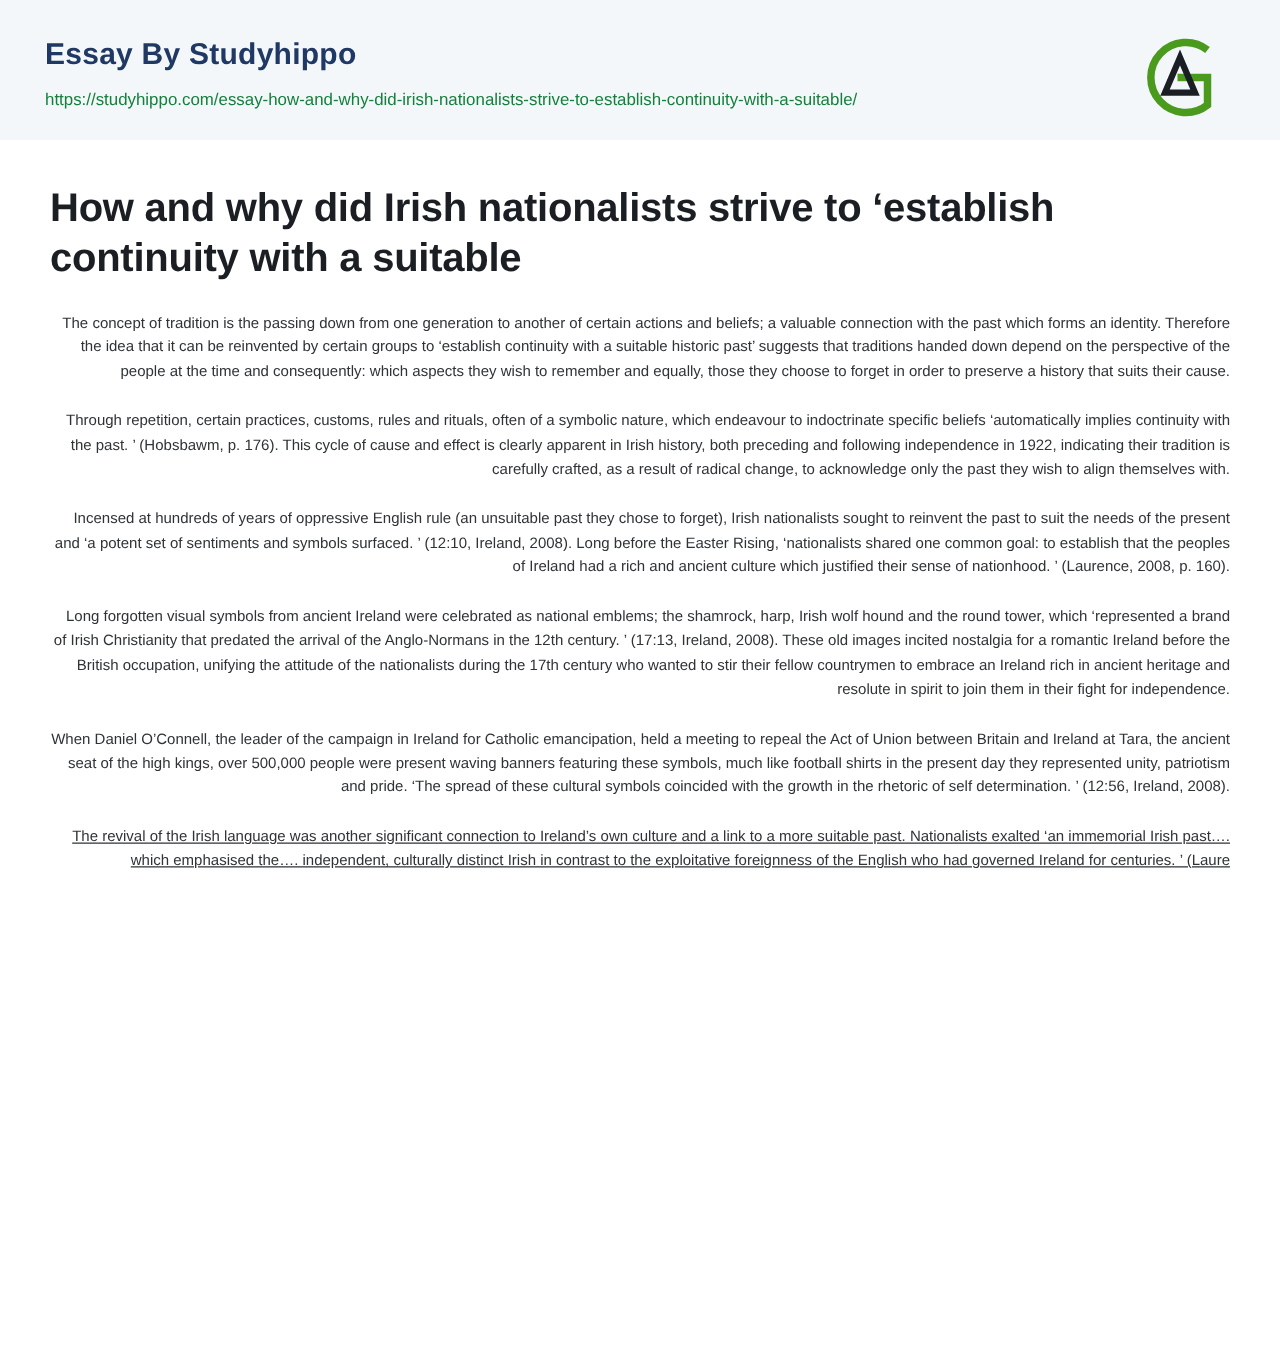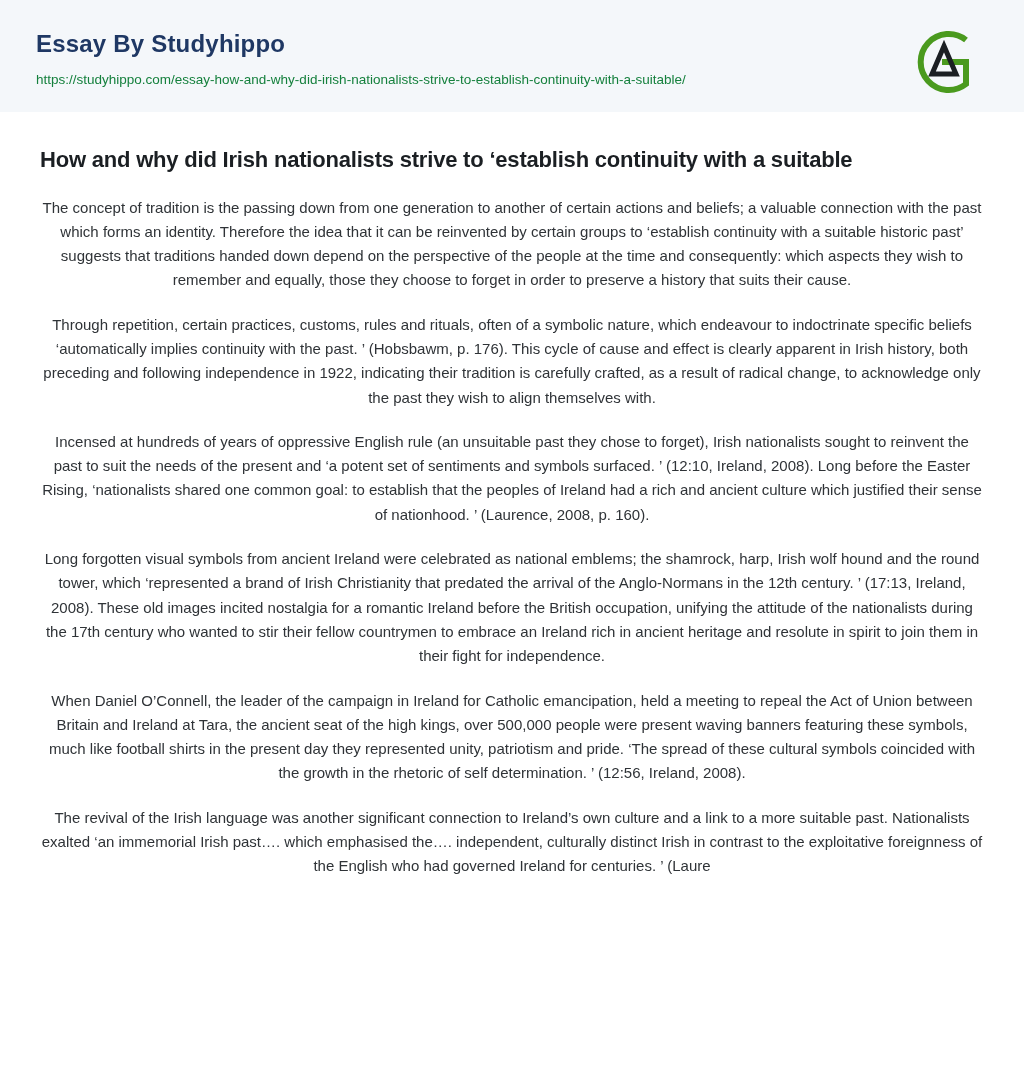--- a/index.html
+++ b/index.html
@@ -49,35 +49,35 @@
     width: 72px;
     height: 72px;
   }
   .logo svg { display: block; }
   
   .article {
     padding: 28px 40px 40px 40px;
     box-sizing: border-box;
   }
   .title {
-    font-size: 22px;
+    font-size: 32px;
     line-height: 1.27;
     font-weight: bold;
     color: #1b1f23;
     margin: 6px 0 22px 0;
     letter-spacing: -0.2px;
   }
   .para {
-    font-size: 15px;
+    font-size: 12px;
     line-height: 1.62;
     color: #2f3337;
     margin: 0 0 20px 0;
-    text-align: center;
+    text-align: right;
   }
-  .para:last-child { margin-bottom: 0; }
+  .para:last-child { margin-bottom: 0; text-decoration: underline; }
 </style>
 </head>
 <body>
 
 <div class="page">
 
   <div class="header">
     <div class="brand">
       <span class="brand-essay">Essay By Studyhippo</span>
     </div>

